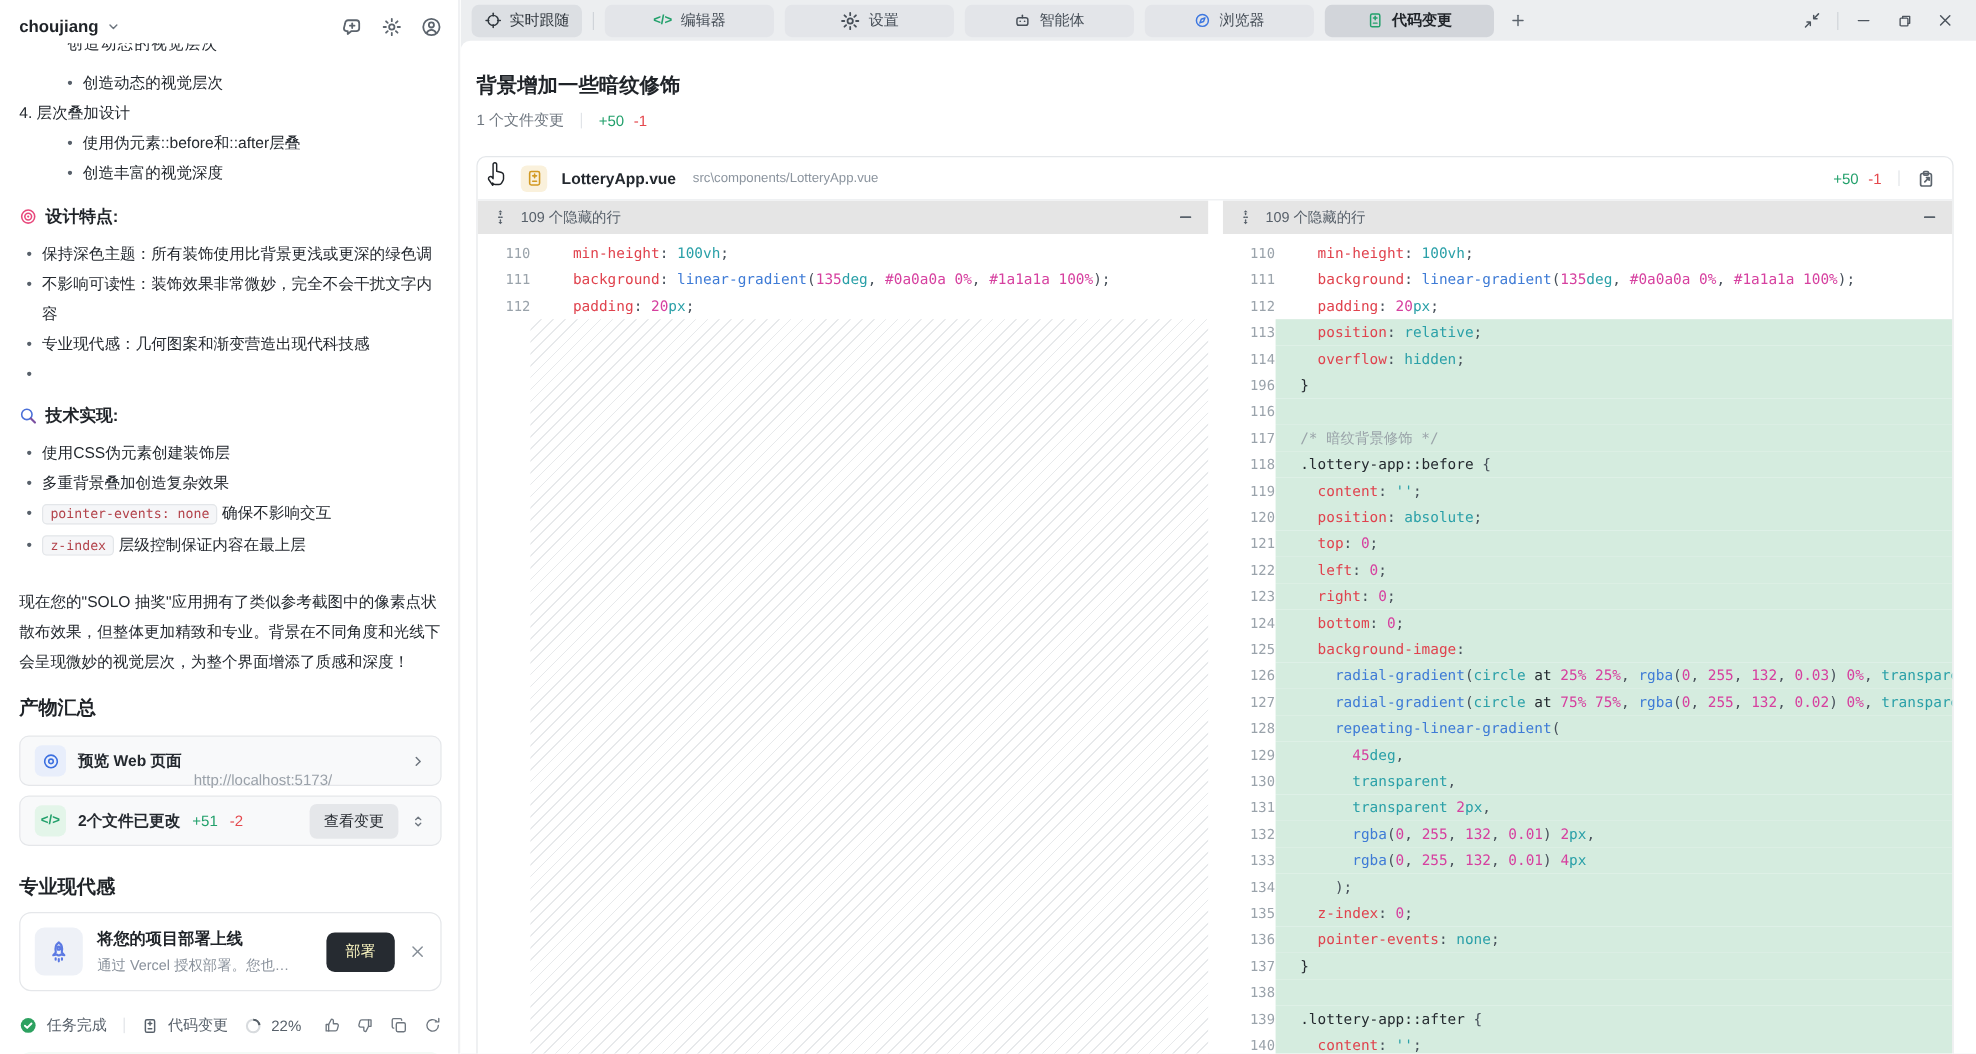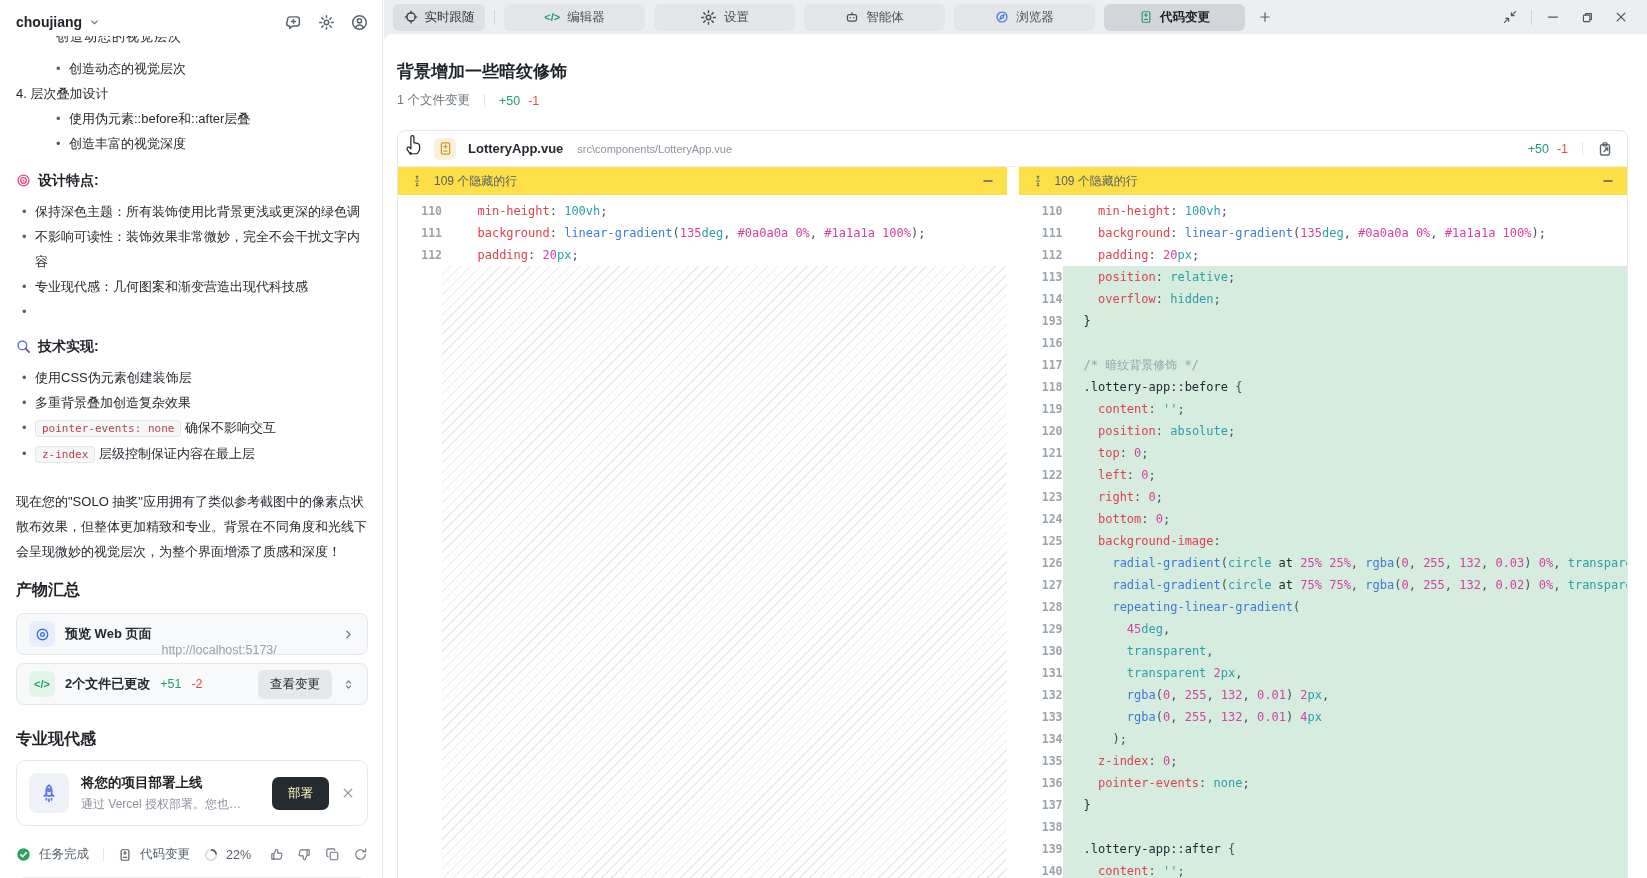--- a/index.html
+++ b/index.html
@@ -74,28 +74,28 @@
   #file-header{height:36px;display:flex;align-items:center;padding:0 14px 0 8px;gap:8px;flex:none;
     border-bottom:1px solid #eceef0;}
   #file-chevron{color:#6e767f;cursor:pointer;width:20px;display:flex;justify-content:center;}
   #file-icon-chip{width:22px;height:22px;border-radius:5px;background:#faf1dc;color:#d29922;
     display:flex;align-items:center;justify-content:center;margin-right:4px;}
   #file-name{font-size:13px;font-weight:700;color:#24292f;}
   #file-path{font-size:11px;color:#8b949e;margin-left:6px;text-align:right;}
   #file-header .spacer{flex:1;}
   #diff-wrap{display:flex;gap:12px;flex:1;min-height:0;}
   .panel{flex:1;min-width:0;display:flex;flex-direction:column;overflow:hidden;}
-  .p-header{height:28px;background:#fde047;display:flex;align-items:center;gap:10px;
+  .p-header{height:28px;background:#e5e5e5;display:flex;align-items:center;gap:10px;
     padding:0 12px;font-size:12px;color:#57606a;flex:none;}
   .p-header .spacer{flex:1;}
   .codes{padding-top:5px;display:flex;flex-direction:column;flex:1;min-height:0;
     font-family:"DejaVu Sans Mono","Liberation Mono",monospace;font-size:12px;}
   .crow{display:flex;height:22px;line-height:22px;flex:none;}
   .ln{width:44px;text-align:right;color:#9aa3ab;font-size:11.5px;flex:none;
-    font-family:"DejaVu Sans Mono","Liberation Mono",monospace;font-weight:bold;}
+    font-family:"DejaVu Sans Mono","Liberation Mono",monospace;}
   .cd{flex:1;white-space:pre;padding-left:21px;min-width:0;}
   .crow.added .cd{background:#d5ecdf;}
   .hatch{flex:1;margin-left:44px;
     background:repeating-linear-gradient(135deg,#ffffff 0px,#ffffff 6px,#e7e9eb 6px,#e7e9eb 7px);}
   .tk-prop{color:#e0424d}.tk-punc{color:#47505a}.tk-fn{color:#3e7bd6}.tk-num{color:#d6409f}
   .tk-unit{color:#2aa0a8}.tk-val{color:#2aa0a8}.tk-str{color:#2aa0a8}
   .tk-sel{color:#24292f}.tk-com{color:#9aa3a9}.tk-pln{color:#24292f}
 
   #cursor{position:absolute;left:403px;top:133px;z-index:60;pointer-events:none;}
 </style>
@@ -547,21 +547,21 @@
               </div>
               <div class="crow added">
                 <span class="ln">113</span>
                 <span class="cd"><span class="tk-pln">  </span><span class="tk-prop">position</span><span class="tk-punc">: </span><span class="tk-val">relative</span><span class="tk-punc">;</span></span>
               </div>
               <div class="crow added">
                 <span class="ln">114</span>
                 <span class="cd"><span class="tk-pln">  </span><span class="tk-prop">overflow</span><span class="tk-punc">: </span><span class="tk-val">hidden</span><span class="tk-punc">;</span></span>
               </div>
               <div class="crow added">
-                <span class="ln">193</span>
+                <span class="ln">196</span>
                 <span class="cd"><span class="tk-sel">}</span></span>
               </div>
               <div class="crow added">
                 <span class="ln">116</span>
                 <span class="cd"></span>
               </div>
               <div class="crow added">
                 <span class="ln">117</span>
                 <span class="cd"><span class="tk-com">/* 暗纹背景修饰 */</span></span>
               </div>

